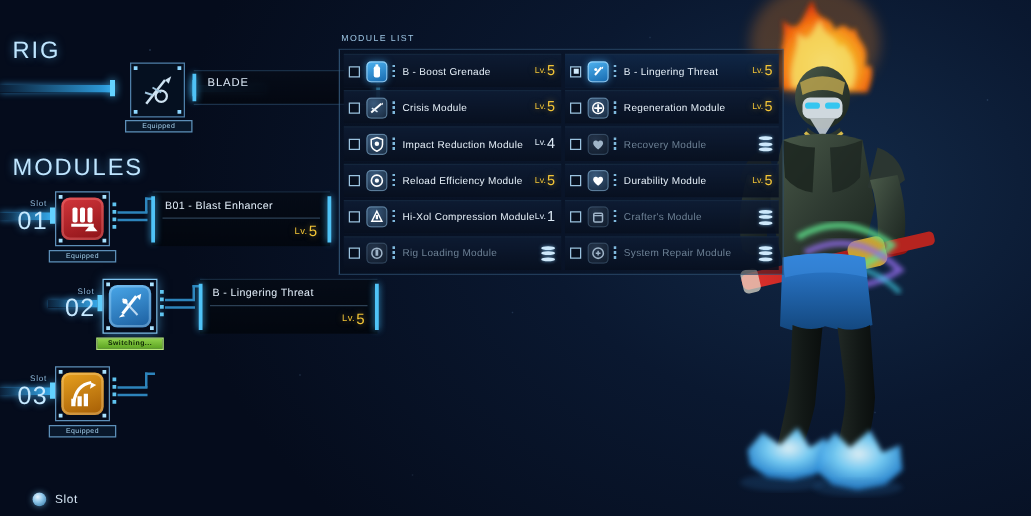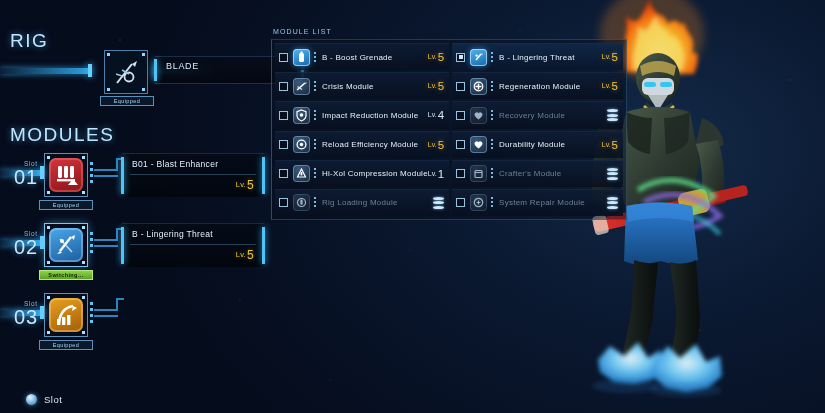--- a/index.html
+++ b/index.html
@@ -417,21 +417,21 @@
       <span class="edge-l"></span>
       <span class="edge-r"></span>
       <span class="divider"></span>
       <span class="mod-name">B01 - Blast Enhancer</span>
       <span class="mod-lv lv-gold">
         <span class="lv">Lv.</span><span>5</span>
       </span>
     </div>
   </div>
 
-  <div class="slot-group" style="top:220px;">
+  <div class="slot-group" style="top:220px;margin-left:38px;">
     <div class="conn-bar" style="left:0; top:20px; width:40px;"></div>
     <div class="conn-cap" style="left:40px; top:16px;"></div>
     <div class="slot-label">Slot</div>
     <div class="slot-num">02</div>
 
     <div class="mod-icon" style="border-color:#7fc3ee; box-shadow:0 0 8px rgba(80,180,240,.5);">
       <span class="corner tl"></span>
       <span class="corner tr"></span>
       <span class="corner bl"></span>
       <span class="corner br"></span>

